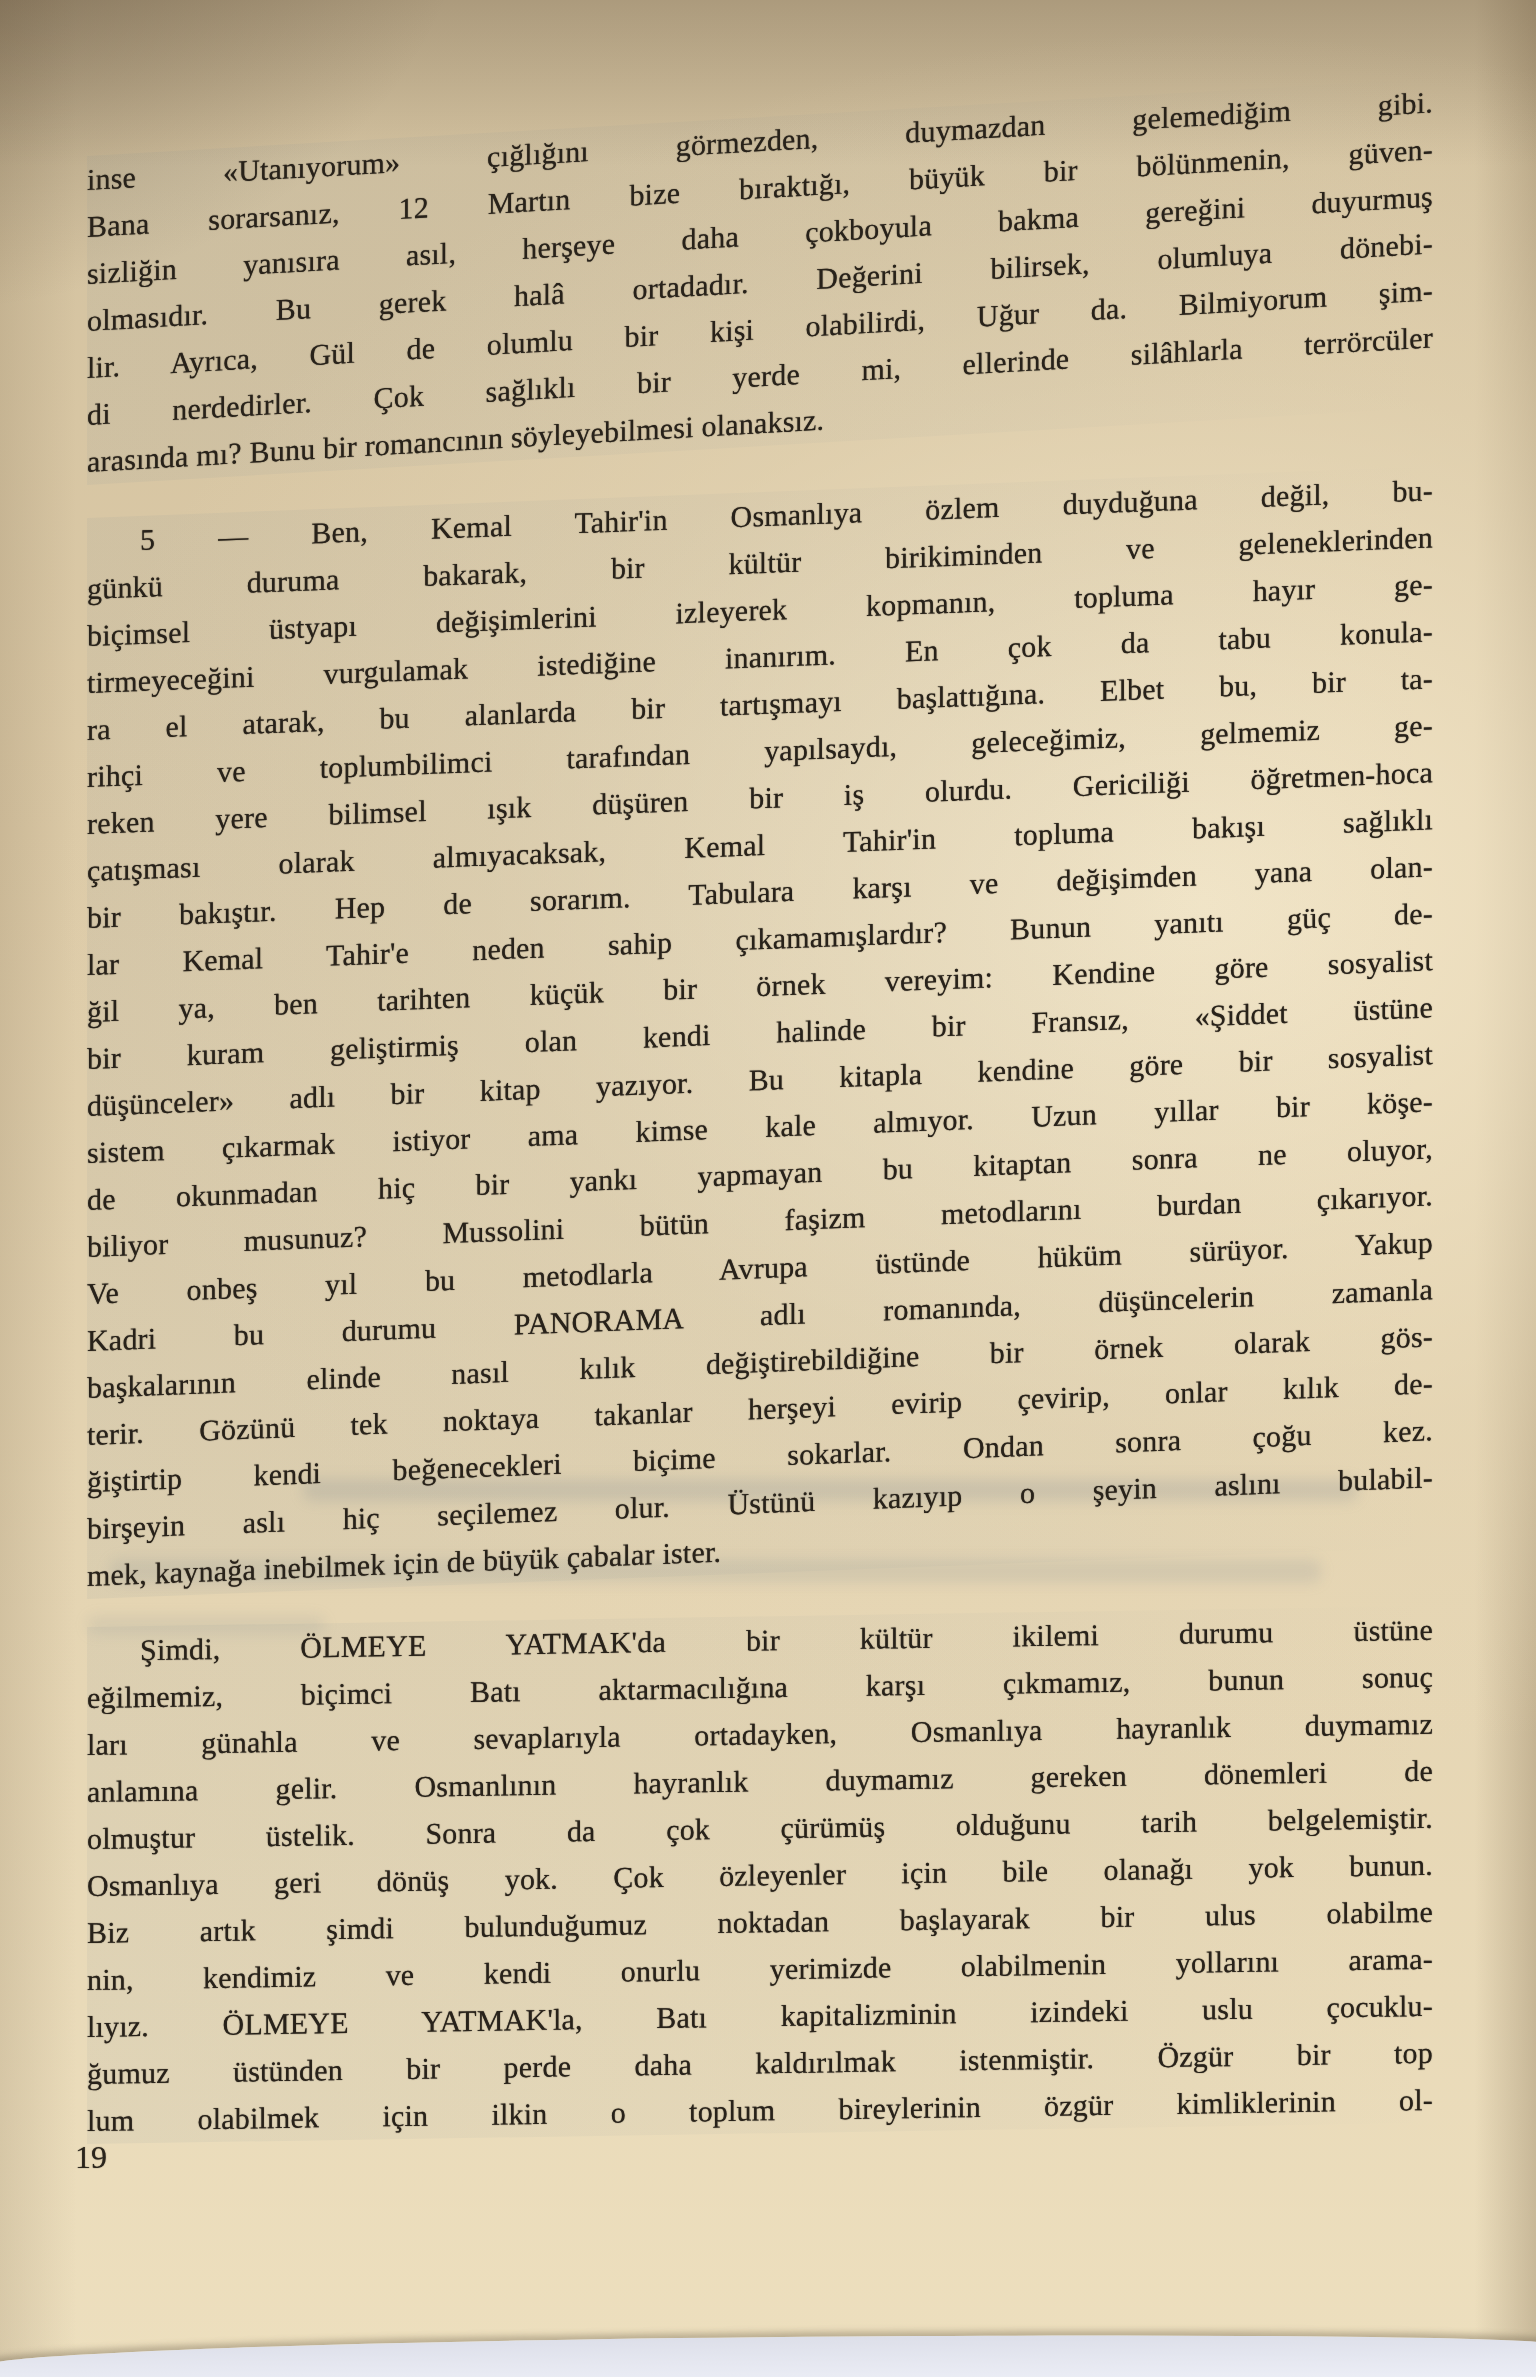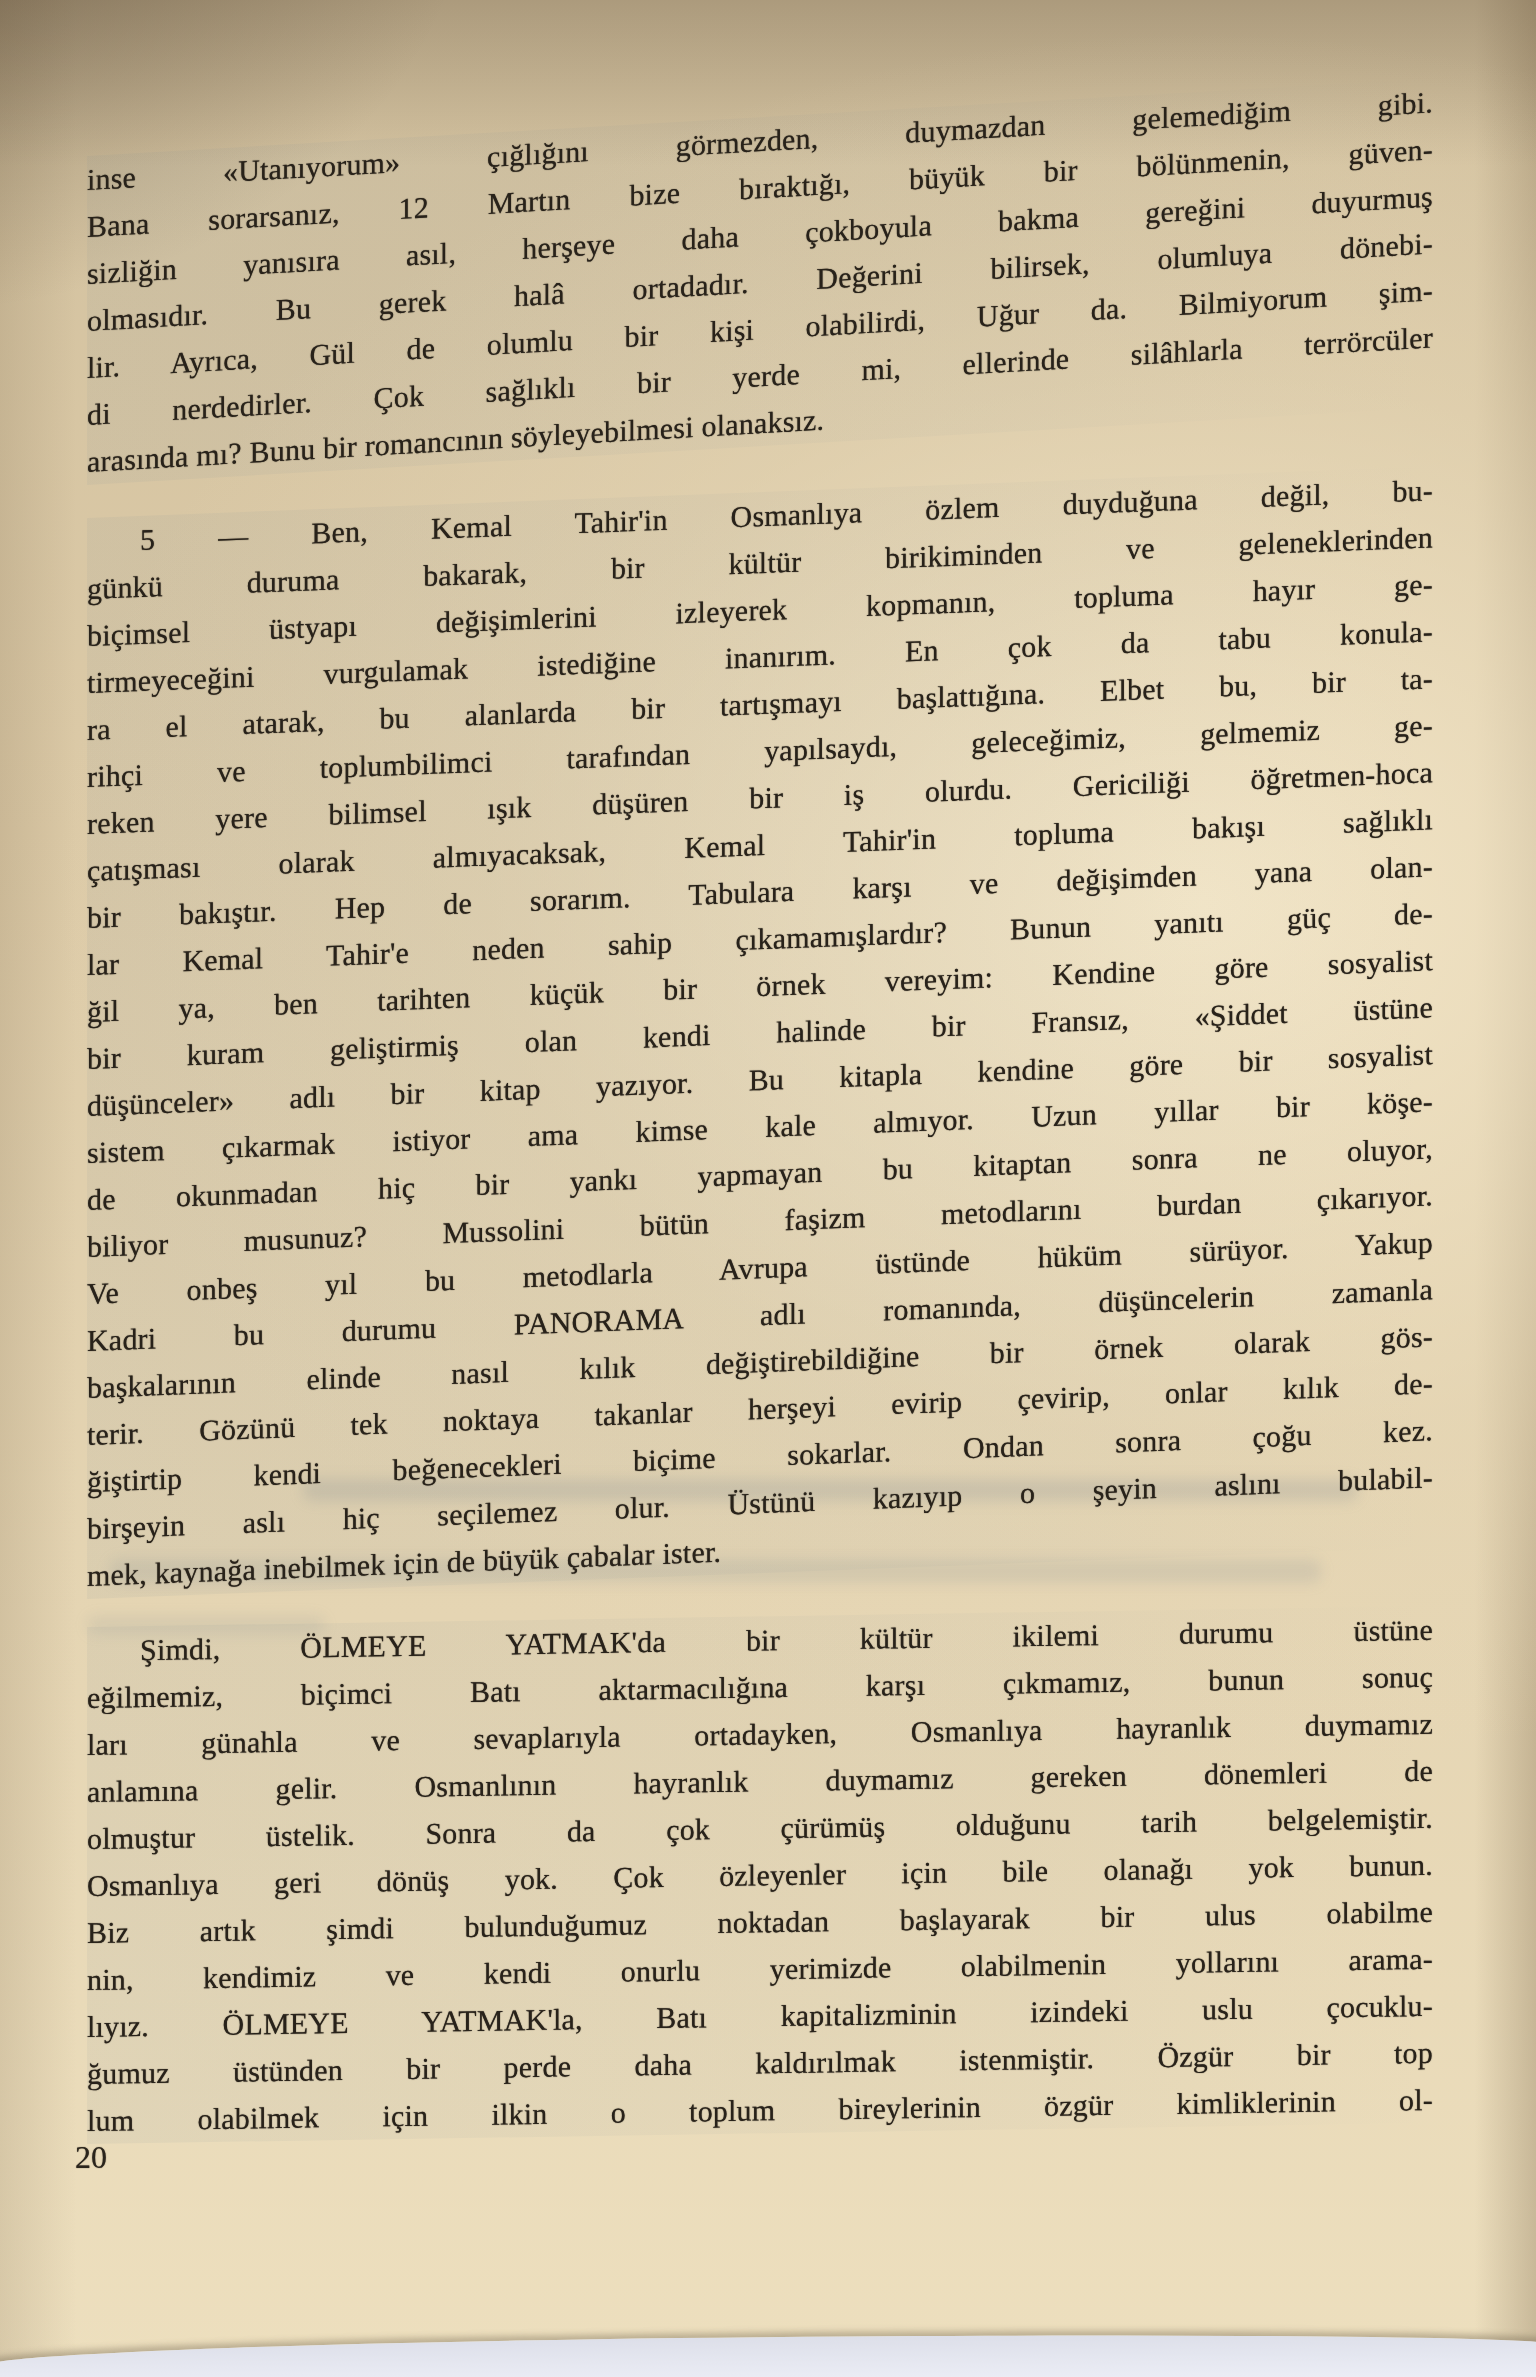--- a/index.html
+++ b/index.html
@@ -106,17 +106,17 @@
         <div class="line">olmuştur üstelik. Sonra da çok çürümüş olduğunu tarih belgelemiştir.</div>
         <div class="line">Osmanlıya geri dönüş yok. Çok özleyenler için bile olanağı yok bunun.</div>
         <div class="line">Biz artık şimdi bulunduğumuz noktadan başlayarak bir ulus olabilme</div>
         <div class="line">nin, kendimiz ve kendi onurlu yerimizde olabilmenin yollarını arama-</div>
         <div class="line">lıyız. ÖLMEYE YATMAK'la, Batı kapitalizminin izindeki uslu çocuklu-</div>
         <div class="line">ğumuz üstünden bir perde daha kaldırılmak istenmiştir. Özgür bir top</div>
         <div class="line">lum olabilmek için ilkin o toplum bireylerinin özgür kimliklerinin ol-</div>
       </div>
     </div>
 
-  <div class="page-number">20</div>
+  <div class="page-number">19</div>
 
   <div class="page-edge"></div>
 </div>
 
 
 </body></html>

